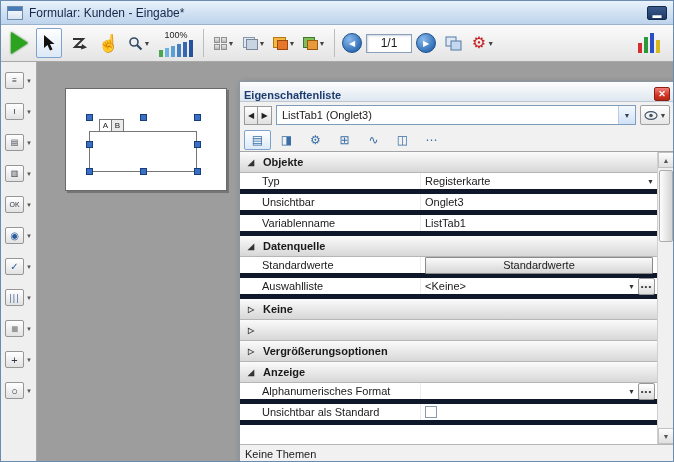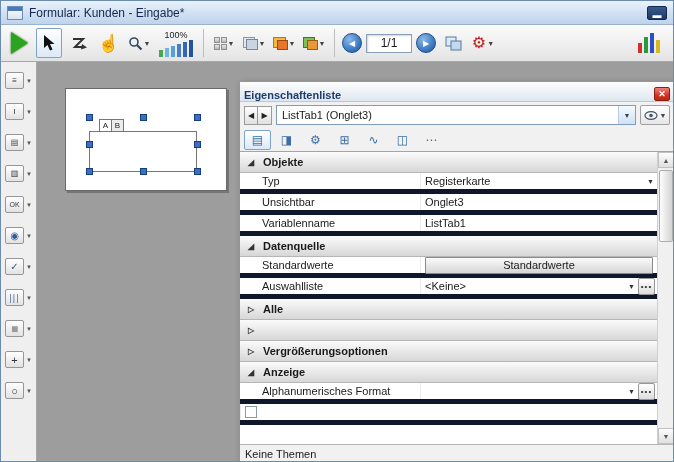--- a/index.html
+++ b/index.html
@@ -350,21 +350,21 @@
           <div class="lbl">Auswahlliste</div>
           <div class="val">
             <span>&lt;Keine&gt;</span>
             <span class="vdd">▼</span>
             <span class="dots-btn">•••</span>
           </div>
         </div>
 
         <div class="psection">
           <span class="sec-marker">▷</span>
-          <span>Alle</span>
+          <span>Keine</span>
         </div>
 
         <div class="psection">
           <span class="sec-marker">▷</span>
         </div>
 
         <div class="psection">
           <span class="sec-marker">▷</span>
           <span>Vergrößerungsoptionen</span>
         </div>
@@ -377,20 +377,21 @@
         <div class="prow">
           <div class="lbl">Alphanumerisches Format</div>
           <div class="val">
             <span></span>
             <span class="vdd">▼</span>
             <span class="dots-btn">•••</span>
           </div>
         </div>
 
         <div class="prow">
+          <div class="lbl">Unsichtbar als Standard</div>
           <div class="val">
             <span class="chk"></span>
           </div>
         </div>
 
       </div>
 
       <div class="pp-scroll">
         <span class="sb-btn">▲</span>
         <span class="sb-track">

